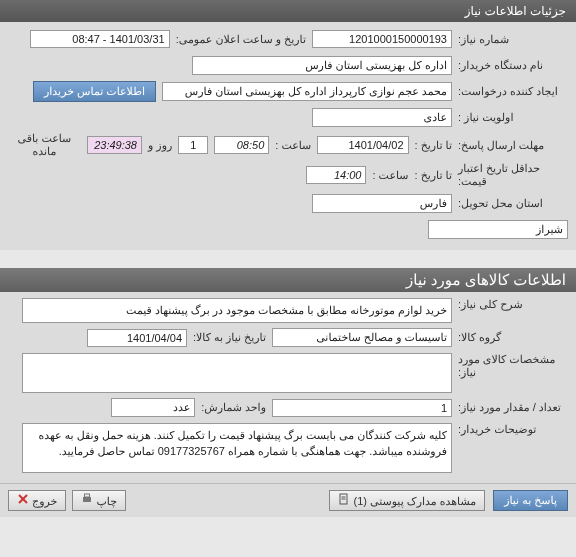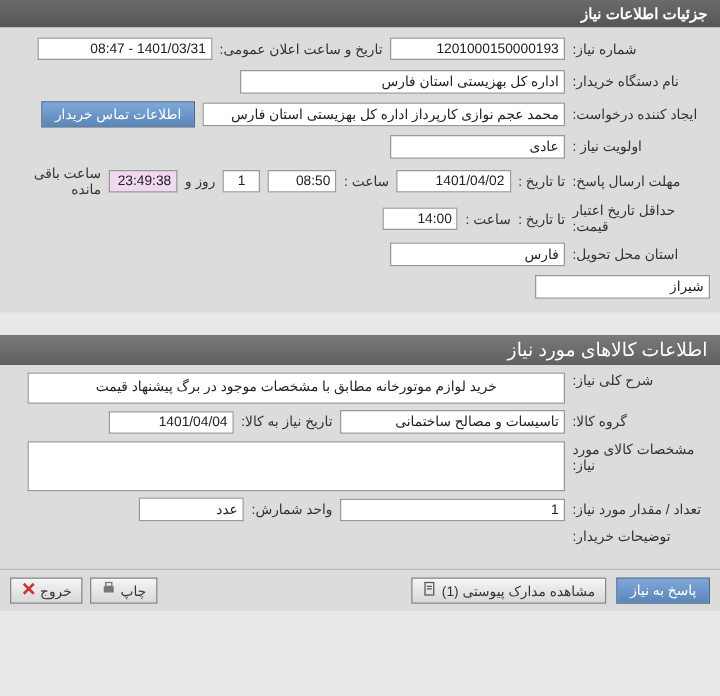--- a/index.html
+++ b/index.html
@@ -7,21 +7,21 @@
   font-family: Tahoma, sans-serif;
   font-size: 11px;
   background: #e8e8e8;
   direction: rtl;
   width: 576px;
 }
 .header-bar {
   background: linear-gradient(#6b6b6b, #555);
   color: #fff;
   padding: 4px 10px;
-  font-weight: bold;
+  font-weight: normal;
   font-size: 12px;
 }
 .section-header {
   background: linear-gradient(#7a7a7a, #5f5f5f);
   color: #fff;
   padding: 3px 10px;
   font-size: 15px;
   margin-top: 18px;
 }
 .form-area {
@@ -50,31 +50,31 @@
 .field {
   background: #fff;
   border: 1px solid #999;
   padding: 2px 4px;
   font-size: 11px;
   min-height: 18px;
   color: #222;
 }
 .field.wide { flex: 1; }
 .field.med { width: 140px; }
-.field.sm { width: 60px; }
+.field.sm { width: 60px; font-style: italic; }
 .field.xs { width: 32px; text-align: center; }
 .textarea {
   background: #fff;
   border: 1px solid #999;
   padding: 3px 4px;
   font-size: 11px;
   color: #222;
   width: 430px;
   min-height: 20px;
-  text-align: center;
+  text-align: right;
   line-height: 1.5;
 }
 .textarea.tall { min-height: 40px; }
 .btn {
   background: linear-gradient(#f5f5f5,#d8d8d8);
   border: 1px solid #888;
   padding: 2px 8px;
   font-size: 11px;
   color: #333;
   cursor: pointer;
@@ -91,21 +91,21 @@
   background: #dcdcdc;
   padding: 6px 8px;
   display: flex;
   align-items: center;
   gap: 8px;
   border-top: 1px solid #bbb;
 }
 .footer-right { display:flex; gap:8px; }
 .footer-left { margin-right:auto; display:flex; gap:6px; }
 .icon { width:12px; height:12px; display:inline-block; }
-.remaining { color:#333; font-size:11px; }
+.remaining { color:#333; font-size:11px;text-align:center; }
 </style>
 </head>
 <body>
 
 <div class="header-bar">
   <span>جزئیات اطلاعات نیاز</span>
 </div>
 
 <div class="form-area">
 
@@ -187,20 +187,21 @@
 
   <div class="row">
     <span class="label">تعداد / مقدار مورد نیاز:</span>
     <span class="field" style="width:180px">1</span>
     <span class="label-inline">واحد شمارش:</span>
     <span class="field" style="width:84px">عدد</span>
   </div>
 
   <div class="row" style="align-items:flex-start">
     <span class="label">توضیحات خریدار:</span>
+    <div class="textarea tall" style="min-height:50px">کلیه شرکت کنندگان می بایست برگ پیشنهاد قیمت را تکمیل کنند. هزینه حمل ونقل به عهده فروشنده میباشد. جهت هماهنگی با شماره همراه 09177325767 تماس حاصل فرمایید.</div>
   </div>
 
 </div>
 
 <div class="footer">
   <div class="footer-right">
     <button class="btn-blue">پاسخ به نیاز</button>
     <button class="btn">
       <span>مشاهده مدارک پیوستی (1)</span>
       <span class="icon">

